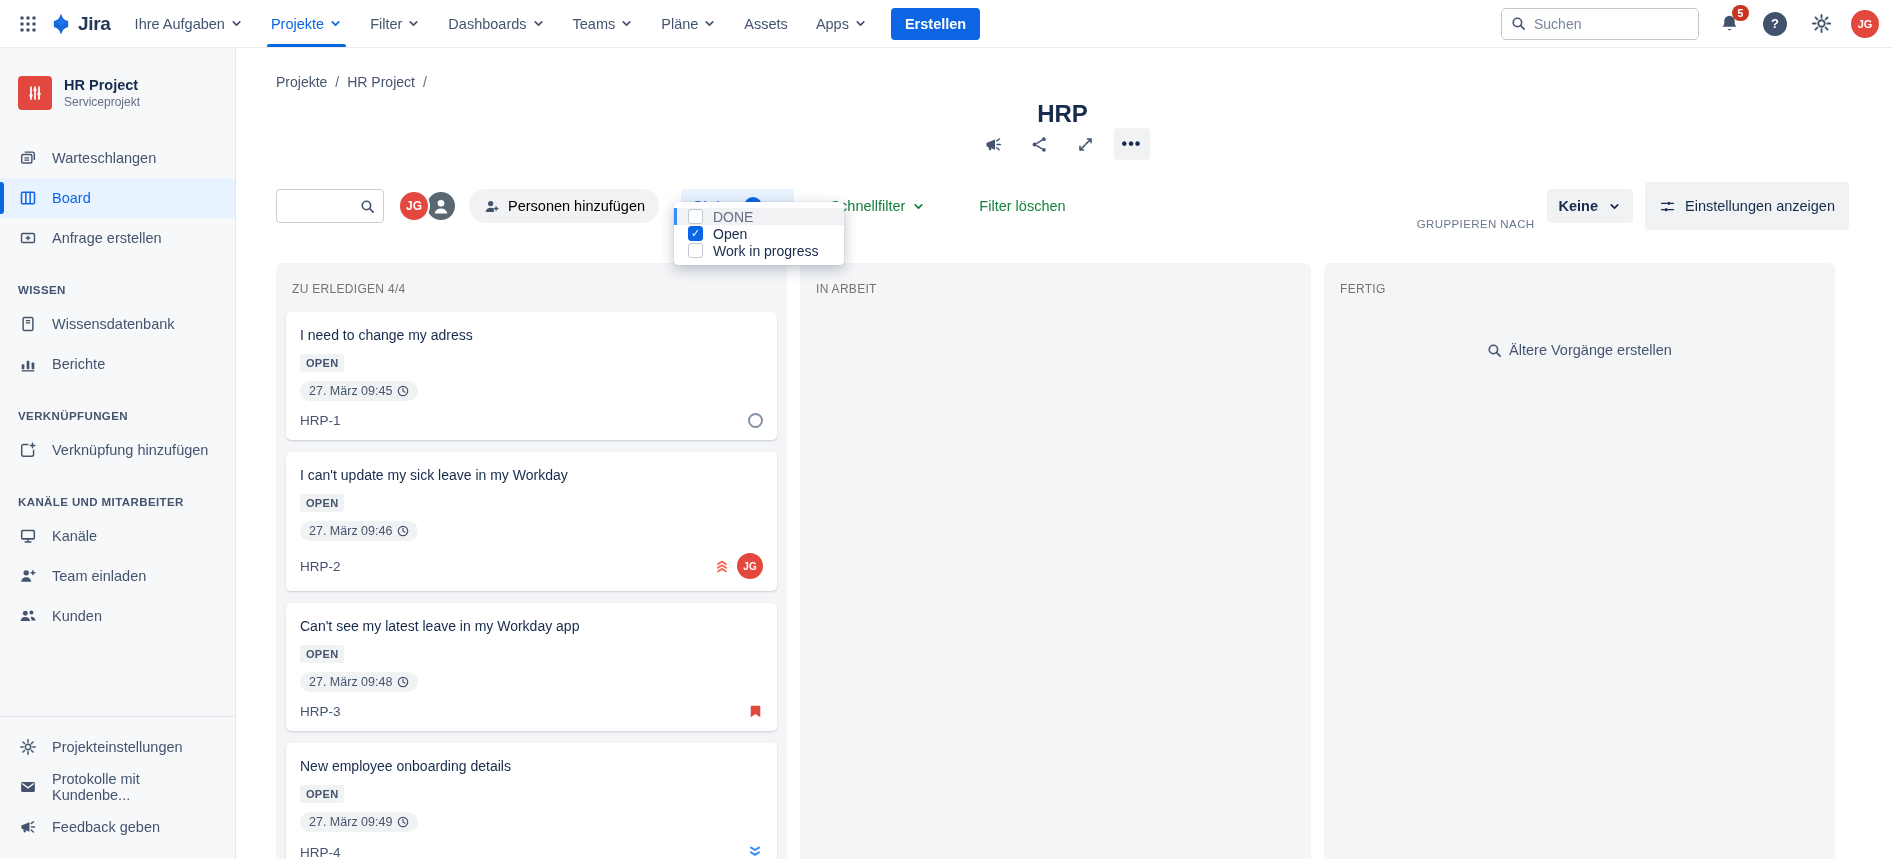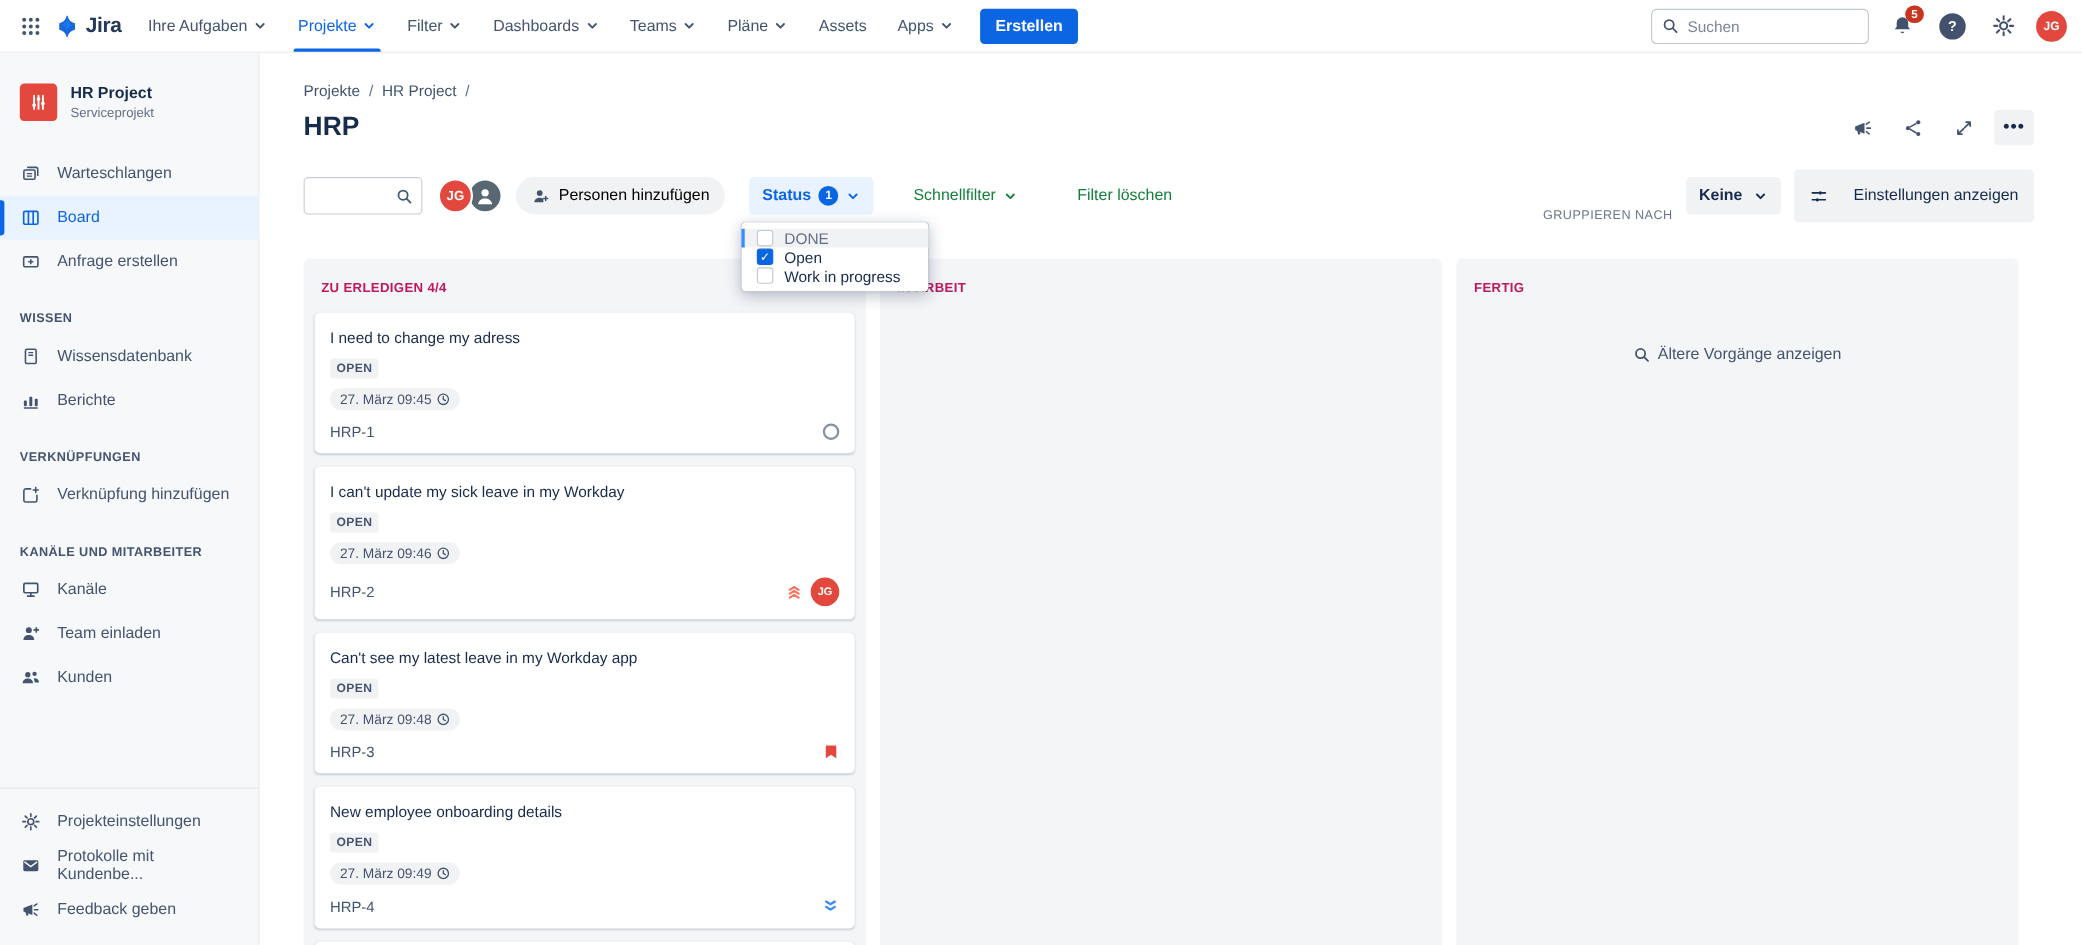--- a/index.html
+++ b/index.html
@@ -65,21 +65,21 @@
   .side-section { margin-top:26px; }
   .side-section-title { font-size:11.5px; font-weight:700; color:#44546F; letter-spacing:0.4px;
                         padding:0 18px; margin-bottom:8px; }
   .side-footer { margin-top:auto; border-top:1px solid #E4E6EA; padding:10px 0 12px; }
 
   
   .main { flex:1; position:relative; padding:26px 44px 0 40px; background:#fff; overflow:hidden; }
   .breadcrumb { display:flex; align-items:center; gap:8px; font-size:14px; color:#44546F; }
   .breadcrumb a { color:#44546F; text-decoration:none; cursor:pointer; }
   .crumb-sep { color:#626F86; }
-  .title-row { display:flex; align-items:center; justify-content:space-between; margin-top:10px; }
+  .title-row { display:flex; align-items:center; justify-content:space-between; margin-top:10px;flex-direction:column; }
   .page-title { font-size:24px; font-weight:700; color:#172B4D; }
   .title-actions { display:flex; align-items:center; gap:10px; }
   .act-btn { width:36px; height:32px; display:flex; align-items:center; justify-content:center;
              border:none; background:transparent; border-radius:4px; color:#44546F; cursor:pointer; }
   .act-btn.more { background:#F1F2F4; font-size:16px; font-weight:700; letter-spacing:1px; color:#172B4D; }
 
   
   .filter-row { display:flex; align-items:center; margin-top:22px; }
   .board-search { position:relative; width:108px; margin-right:14px; }
   .board-search input { width:108px; height:34px; border:1px solid #C8CDD6; border-radius:4px;
@@ -98,28 +98,28 @@
   .status-count { width:18px; height:18px; border-radius:50%; background:#0C66E4; color:#fff;
                   font-size:11px; font-weight:700; display:flex; align-items:center; justify-content:center; }
   .ghost-btn { display:flex; align-items:center; gap:7px; height:34px; padding:0 12px; border:none;
                background:transparent; color:#15803d; font-size:14.5px; font-weight:500; cursor:pointer; }
   .quickfilter { margin-left:24px; }
   .clearfilter { margin-left:30px; }
   .filter-right { margin-left:auto; display:flex; align-items:center; gap:12px; }
   .groupby-label { font-size:11.5px; color:#6B778C; letter-spacing:0.4px; font-weight:500;margin-top:35px; }
   .select-btn { display:flex; align-items:center; gap:10px; height:34px; padding:0 12px; border:none;
                 border-radius:4px; background:#F1F2F4; color:#172B4D; font-size:14.5px; font-weight:600; cursor:pointer; }
-  .settings-btn { display:flex; align-items:center; gap:23px; height:48px; padding:0 14px; border:none;
+  .settings-btn { display:flex; align-items:center; gap:9px; height:48px; padding:0 14px; border:none;
                   border-radius:4px; background:#F1F2F4; color:#172B4D; font-size:14.5px; font-weight:500; cursor:pointer; }
   .settings-btn .picon { color:#172B4D; display:flex; }
 
   
   .board { display:flex; gap:13px; margin-top:33px; height:640px; }
   .column { width:511px; min-width:511px; background:#F4F5F7; border-radius:6px; padding:0 10px; }
-  .col-header { font-size:12px; font-weight:700; color:#be185d; letter-spacing:0.3px; padding:19px 6px 16px; }
+  .col-header { font-size:12px; font-weight:400; color:#737373; letter-spacing:0.3px; padding:19px 6px 16px; }
   .card { background:#fff; border-radius:5px; box-shadow:0 1px 2px rgba(9,30,66,0.18); padding:15px 14px 12px;
           margin-bottom:12px; cursor:pointer; }
   .card-title { font-size:14px; color:#172B4D; }
   .badge { display:inline-block; margin-top:11px; background:#F1F2F4; color:#44546F; font-size:11px;
            font-weight:700; letter-spacing:0.3px; border-radius:3px; padding:3px 6px; }
   .date-pill { display:inline-flex; align-items:center; gap:5px; margin-top:9px; background:#F1F2F4;
                color:#44546F; font-size:12.5px; font-weight:500; border-radius:10px; padding:3px 9px; }
   .date-pill .picon { color:#44546F; display:flex; }
   .card-footer { display:flex; align-items:center; justify-content:space-between; margin-top:12px; }
   .card-key { font-size:13.5px; color:#44546F; }
@@ -649,21 +649,21 @@
 
         <section class="column">
           <div class="col-header">FERTIG</div>
           <button class="empty-action">
             <span class="picon">
               <svg width="15" height="15" viewBox="0 0 14 14">
                   <circle cx="6" cy="6" r="3.9" fill="none" stroke="currentColor" stroke-width="1.5"></circle>
                   <path d="M9 9l3.3 3.3" stroke="currentColor" stroke-width="1.5" stroke-linecap="round"></path>
                 </svg>
             </span>
-            <span>Ältere Vorgänge anzeigen</span>
+            <span>Ältere Vorgänge erstellen</span>
           </button>
         </section>
       </div>
     </main>
   </div>
 
   <div class="dropdown">
     <div class="dd-item focused muted">
       <span class="checkbox"></span>
       <span>DONE</span>

